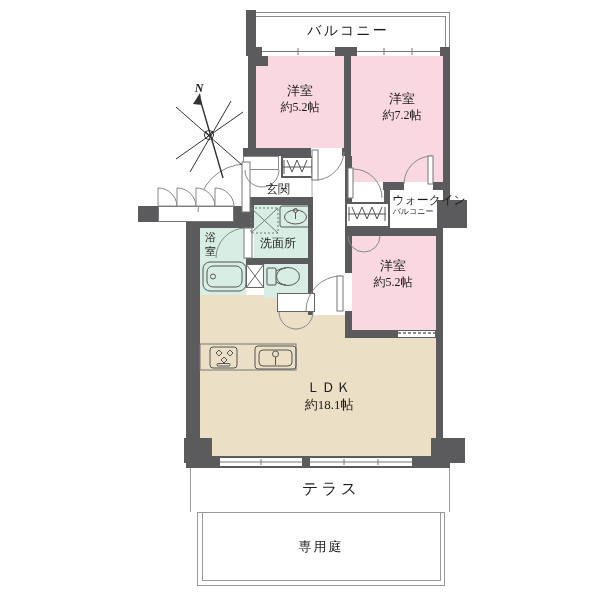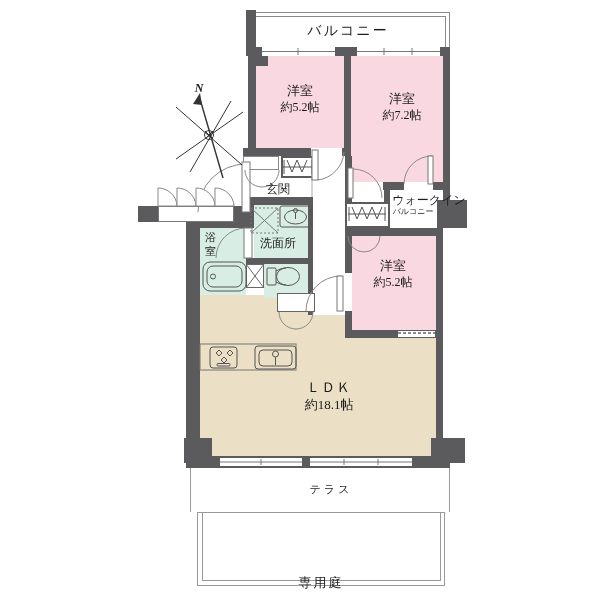--- a/index.html
+++ b/index.html
@@ -206,17 +206,17 @@
   <div class="lbl" style="left:402px;top:116px;font-size:12px;">約7.2帖</div>
   <div class="lbl" style="left:393px;top:266px;font-size:13px;">洋室</div>
   <div class="lbl" style="left:393px;top:283px;font-size:12px;">約5.2帖</div>
   <div class="lbl" style="left:278px;top:190px;font-size:12px;">玄関</div>
   <div class="lbl" style="left:278px;top:244px;font-size:12px;">洗面所</div>
   <div style="position:absolute;left:205px;top:230px;width:13px;font-size:11px;line-height:14px;word-break:break-all;color:#1c1c1c;font-family:'Liberation Serif','DejaVu Serif',serif;">浴室</div>
   <div class="lbl" style="left:429px;top:201px;font-size:12px;">ウォークイン</div>
   <div class="lbl" style="left:413px;top:212px;font-size:8px;">バルコニー</div>
   <div class="lbl" style="left:329px;top:388px;font-size:14px;letter-spacing:1px;">ＬＤＫ</div>
   <div class="lbl" style="left:329px;top:405px;font-size:13px;">約18.1帖</div>
-  <div class="lbl" style="left:331px;top:489px;font-size:11px;letter-spacing:3px;">テラス</div>
-  <div class="lbl" style="left:321px;top:547px;font-size:13px;letter-spacing:2px;margin-top:36px;">専用庭</div>
+  <div class="lbl" style="left:331px;top:489px;font-size:16px;letter-spacing:3px;">テラス</div>
+  <div class="lbl" style="left:321px;top:547px;font-size:13px;letter-spacing:2px;">専用庭</div>
   <div class="lbl" style="left:199px;top:89px;font-size:12px;font-weight:bold;font-style:italic;">N</div>
 
 </div>
 
 </body></html>

